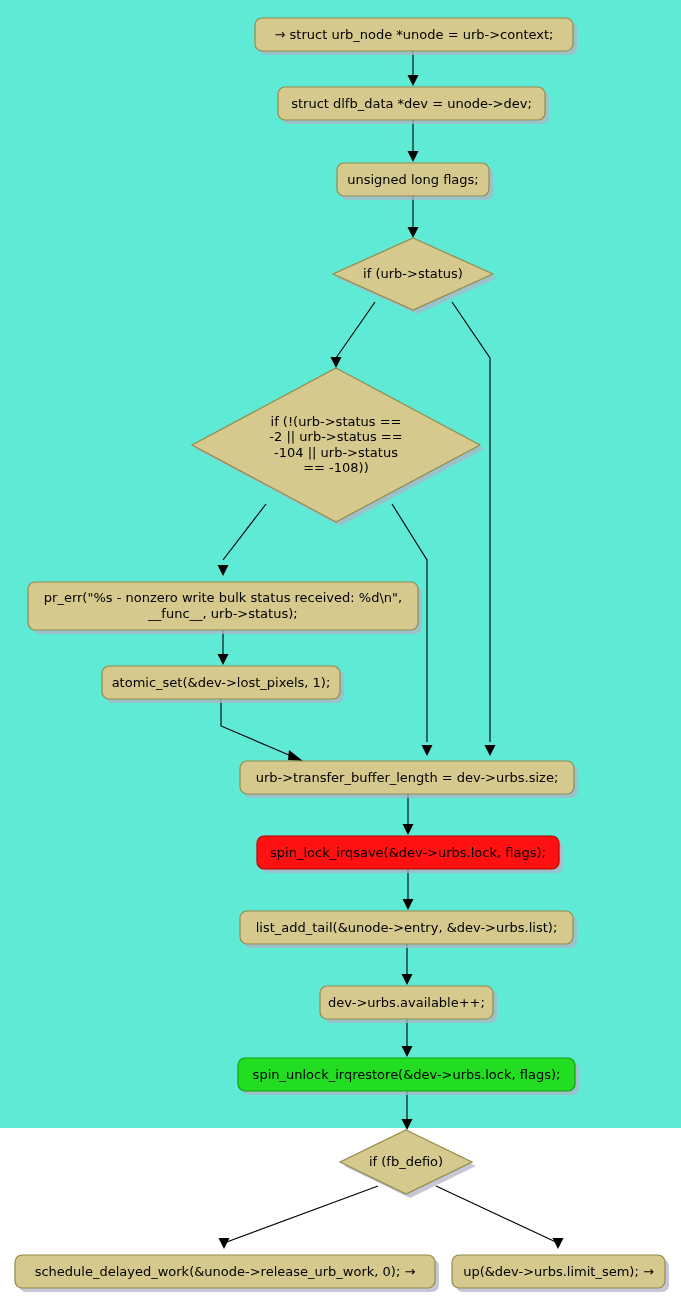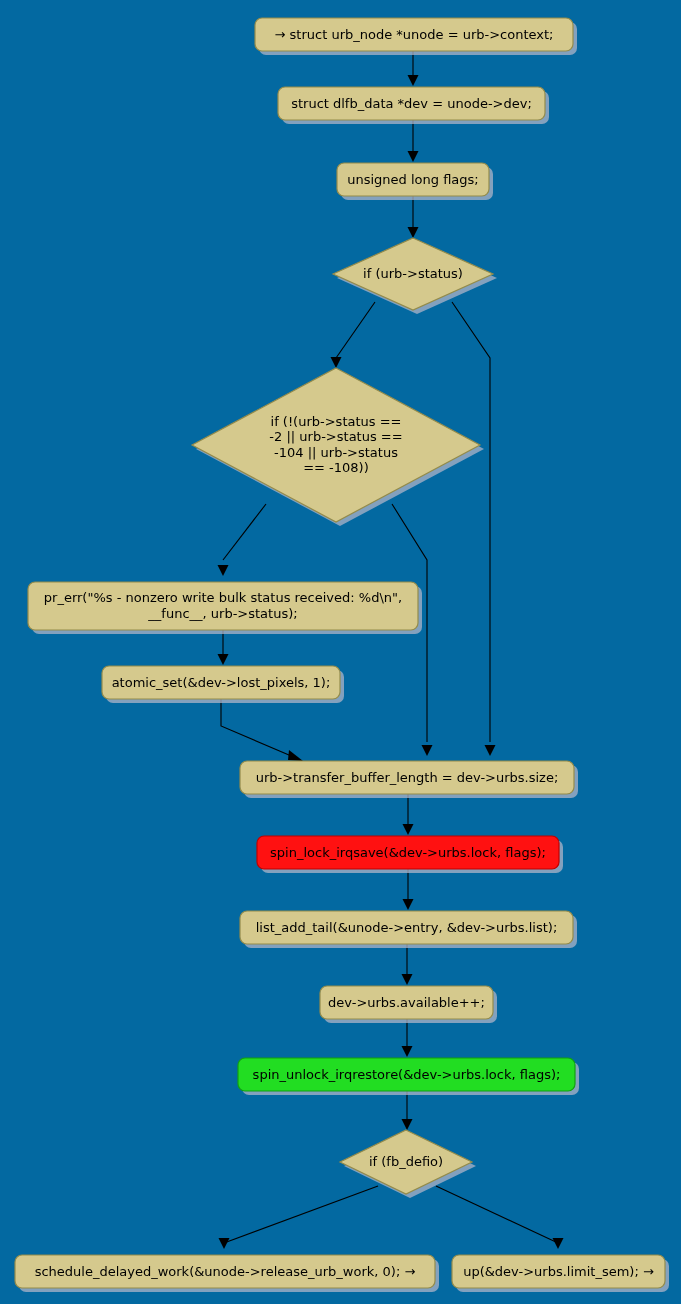--- a/index.html
+++ b/index.html
@@ -9,22 +9,22 @@
   }
   body {
     width: 681px;
     height: 1304px;
     overflow: hidden;
     font-family: "DejaVu Sans", sans-serif;
   }
   #flowchart-root {
     position: relative;
     width: 681px;
-    height: 1304px;
-    background: #0369a1;
+    height: 1128px;
+    background: #5eead4;
   }
   svg#flow-svg {
     position: absolute;
     left: 0;
     top: 0;
     width: 681px;
     height: 1304px;
     display: block;
   }
   .node-text {

